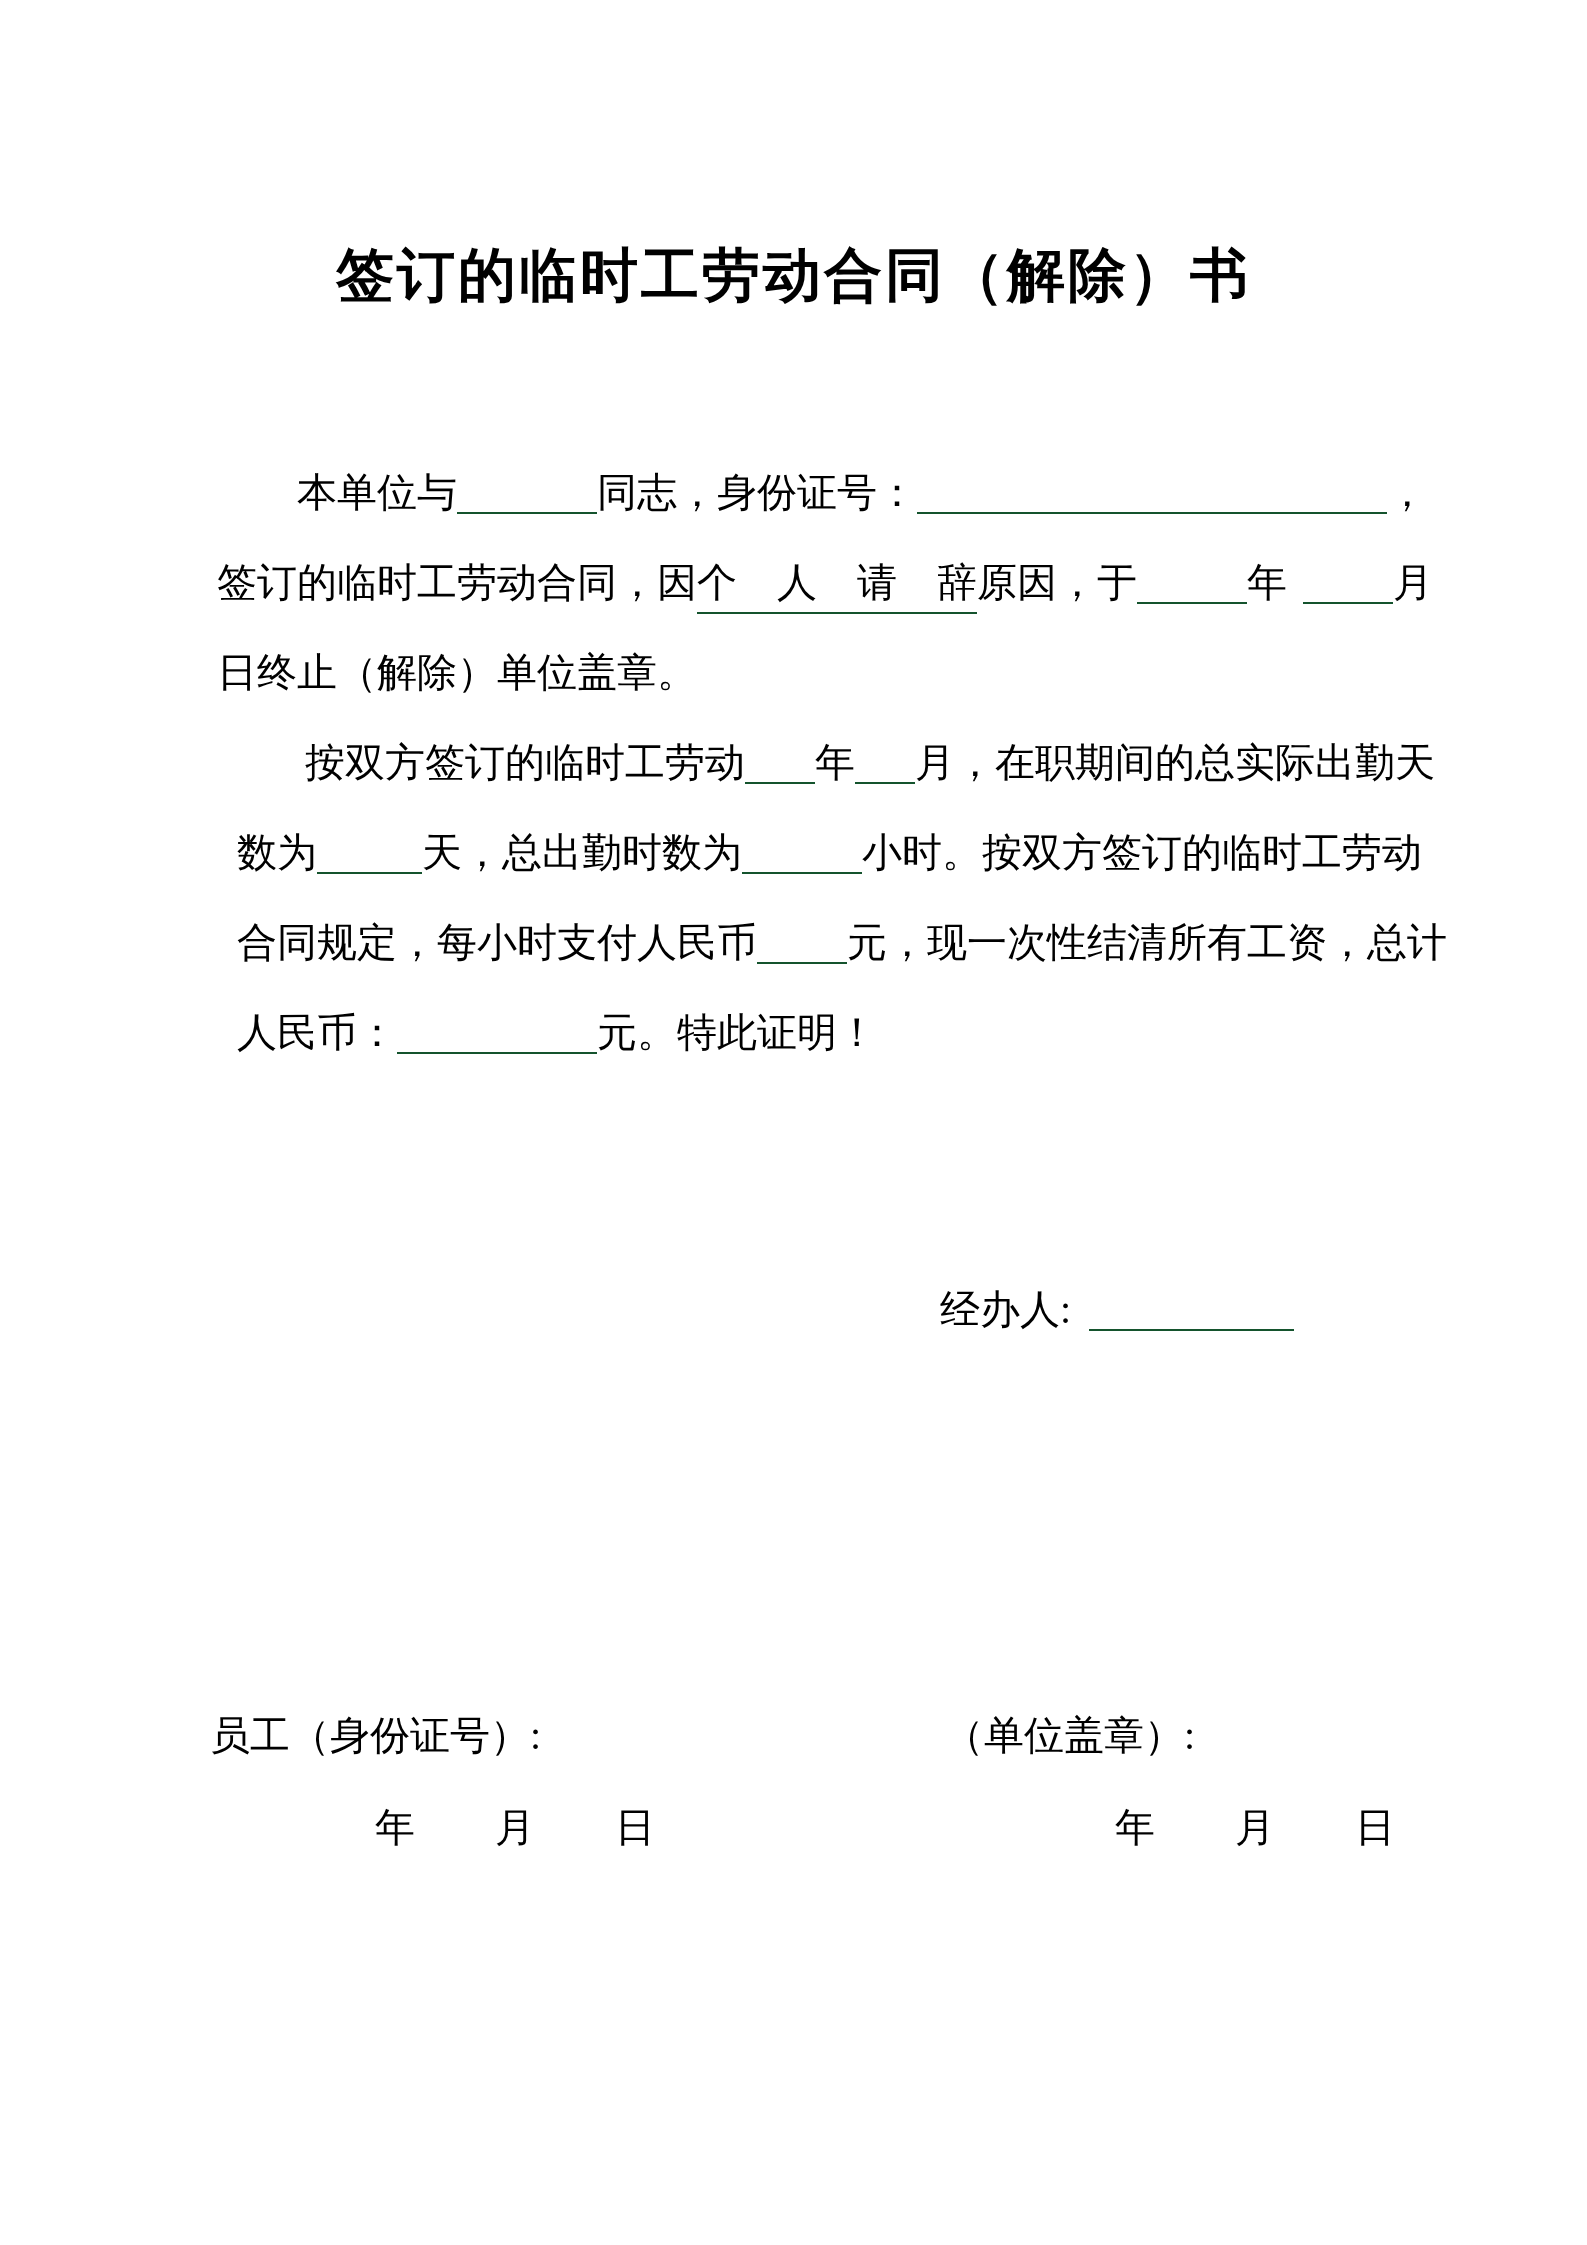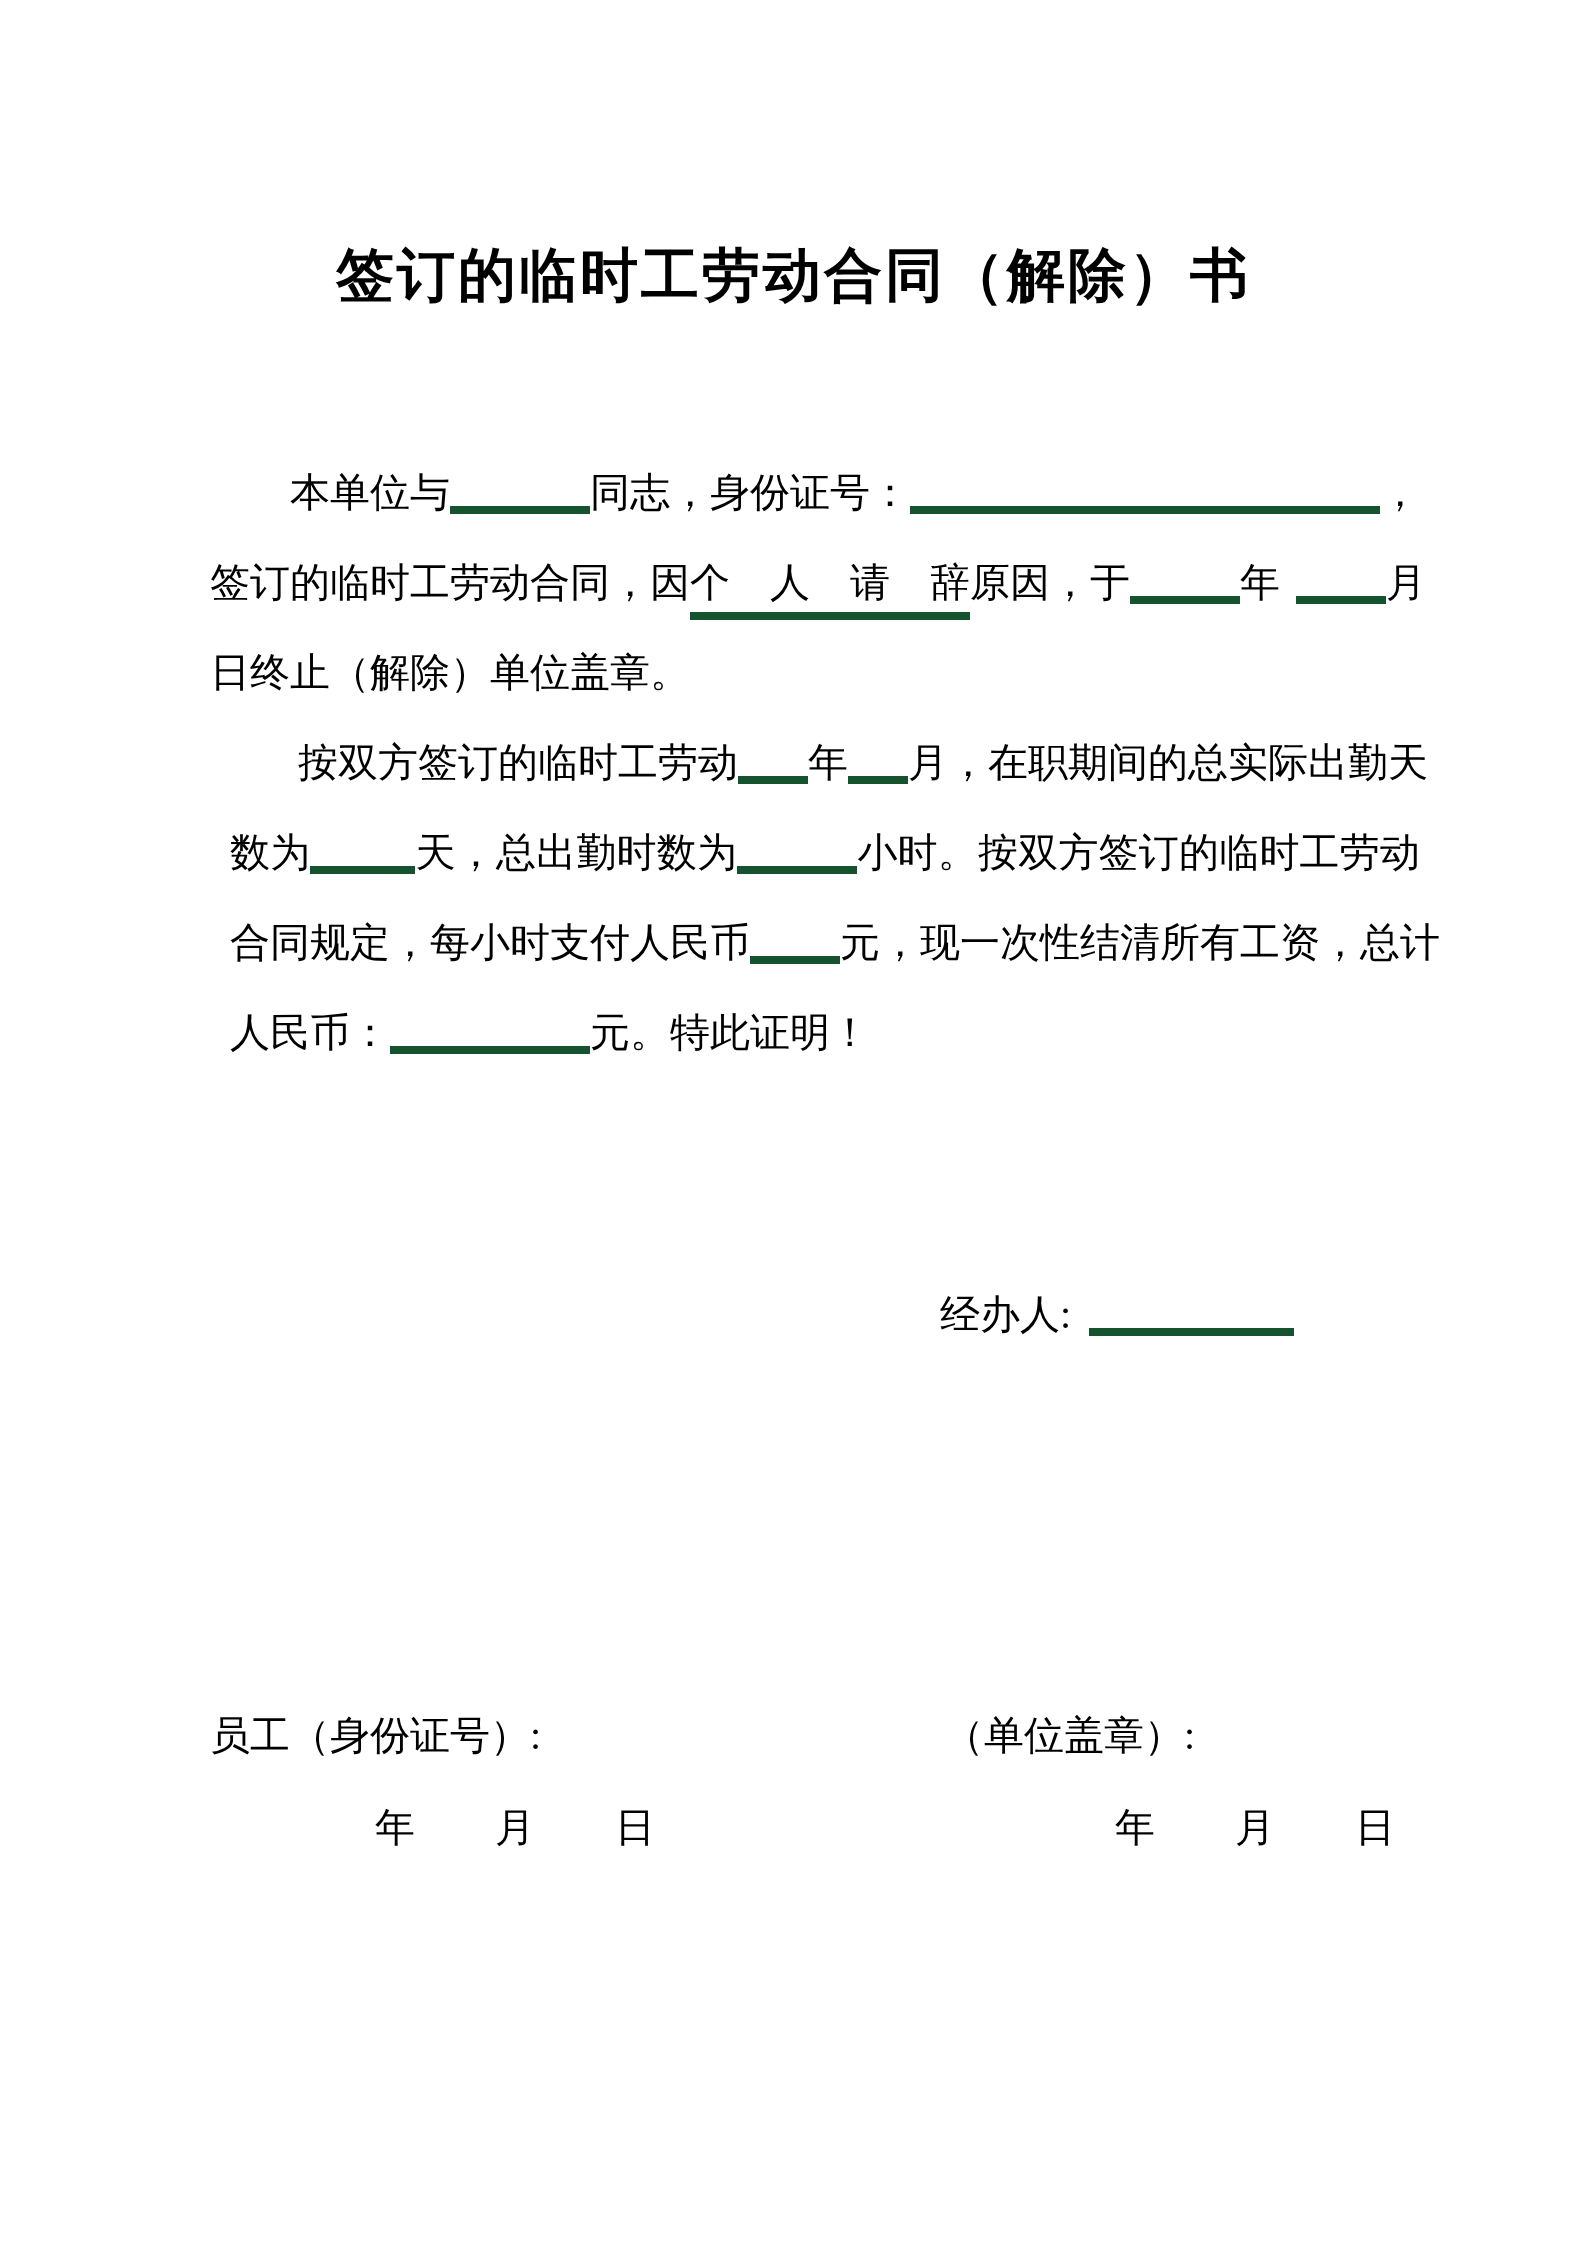--- a/index.html
+++ b/index.html
@@ -32,32 +32,33 @@
     position: absolute;
     top: 448px;
     left: 210px;
     width: 1210px;
     font-size: 40px;
   }
   .line {
     height: 90px;
     line-height: 90px;
     white-space: nowrap;
+    margin-left: 7px;
   }
   .fill {
     text-align: justify;
     text-align-last: justify;
   }
   .indent1 { padding-left: 80px; }
   .indent2 { padding-left: 88px; }
   .cont    { padding-left: 20px; }
   .blank {
     display: inline-block;
     height: 46px;
-    border-bottom: 8px solid #14532d;
+    border-bottom: 2px solid #14532d;
     margin-bottom: -8px;
     vertical-align: baseline;
     font-family: Liberation Serif, serif;
   }
   .blank.filled {
     height: auto;
     line-height: 1.15;
     text-align: center;
     padding-bottom: 6px;
     margin-bottom: 0;

